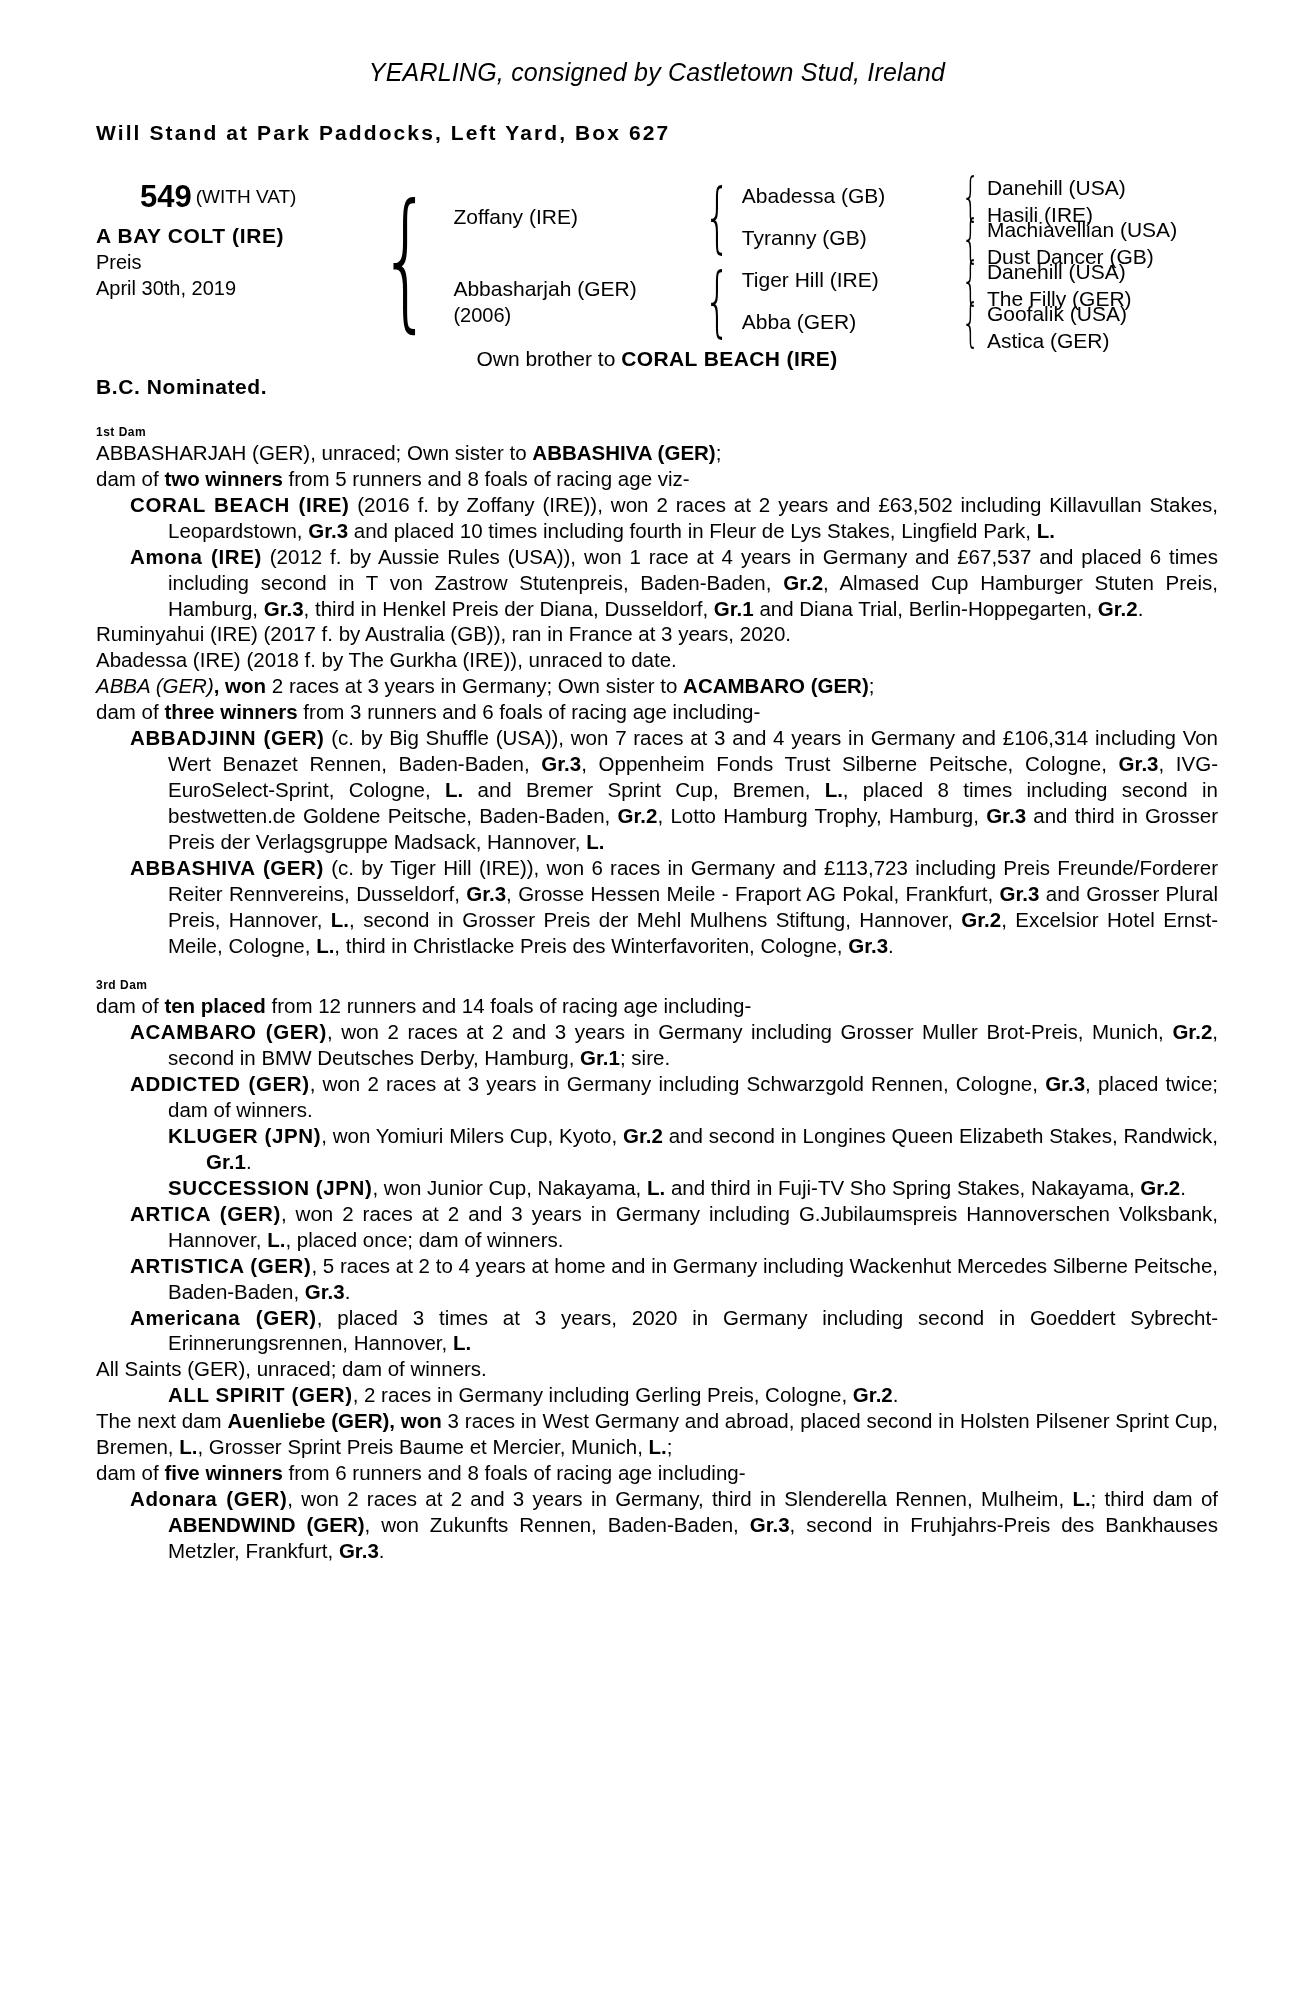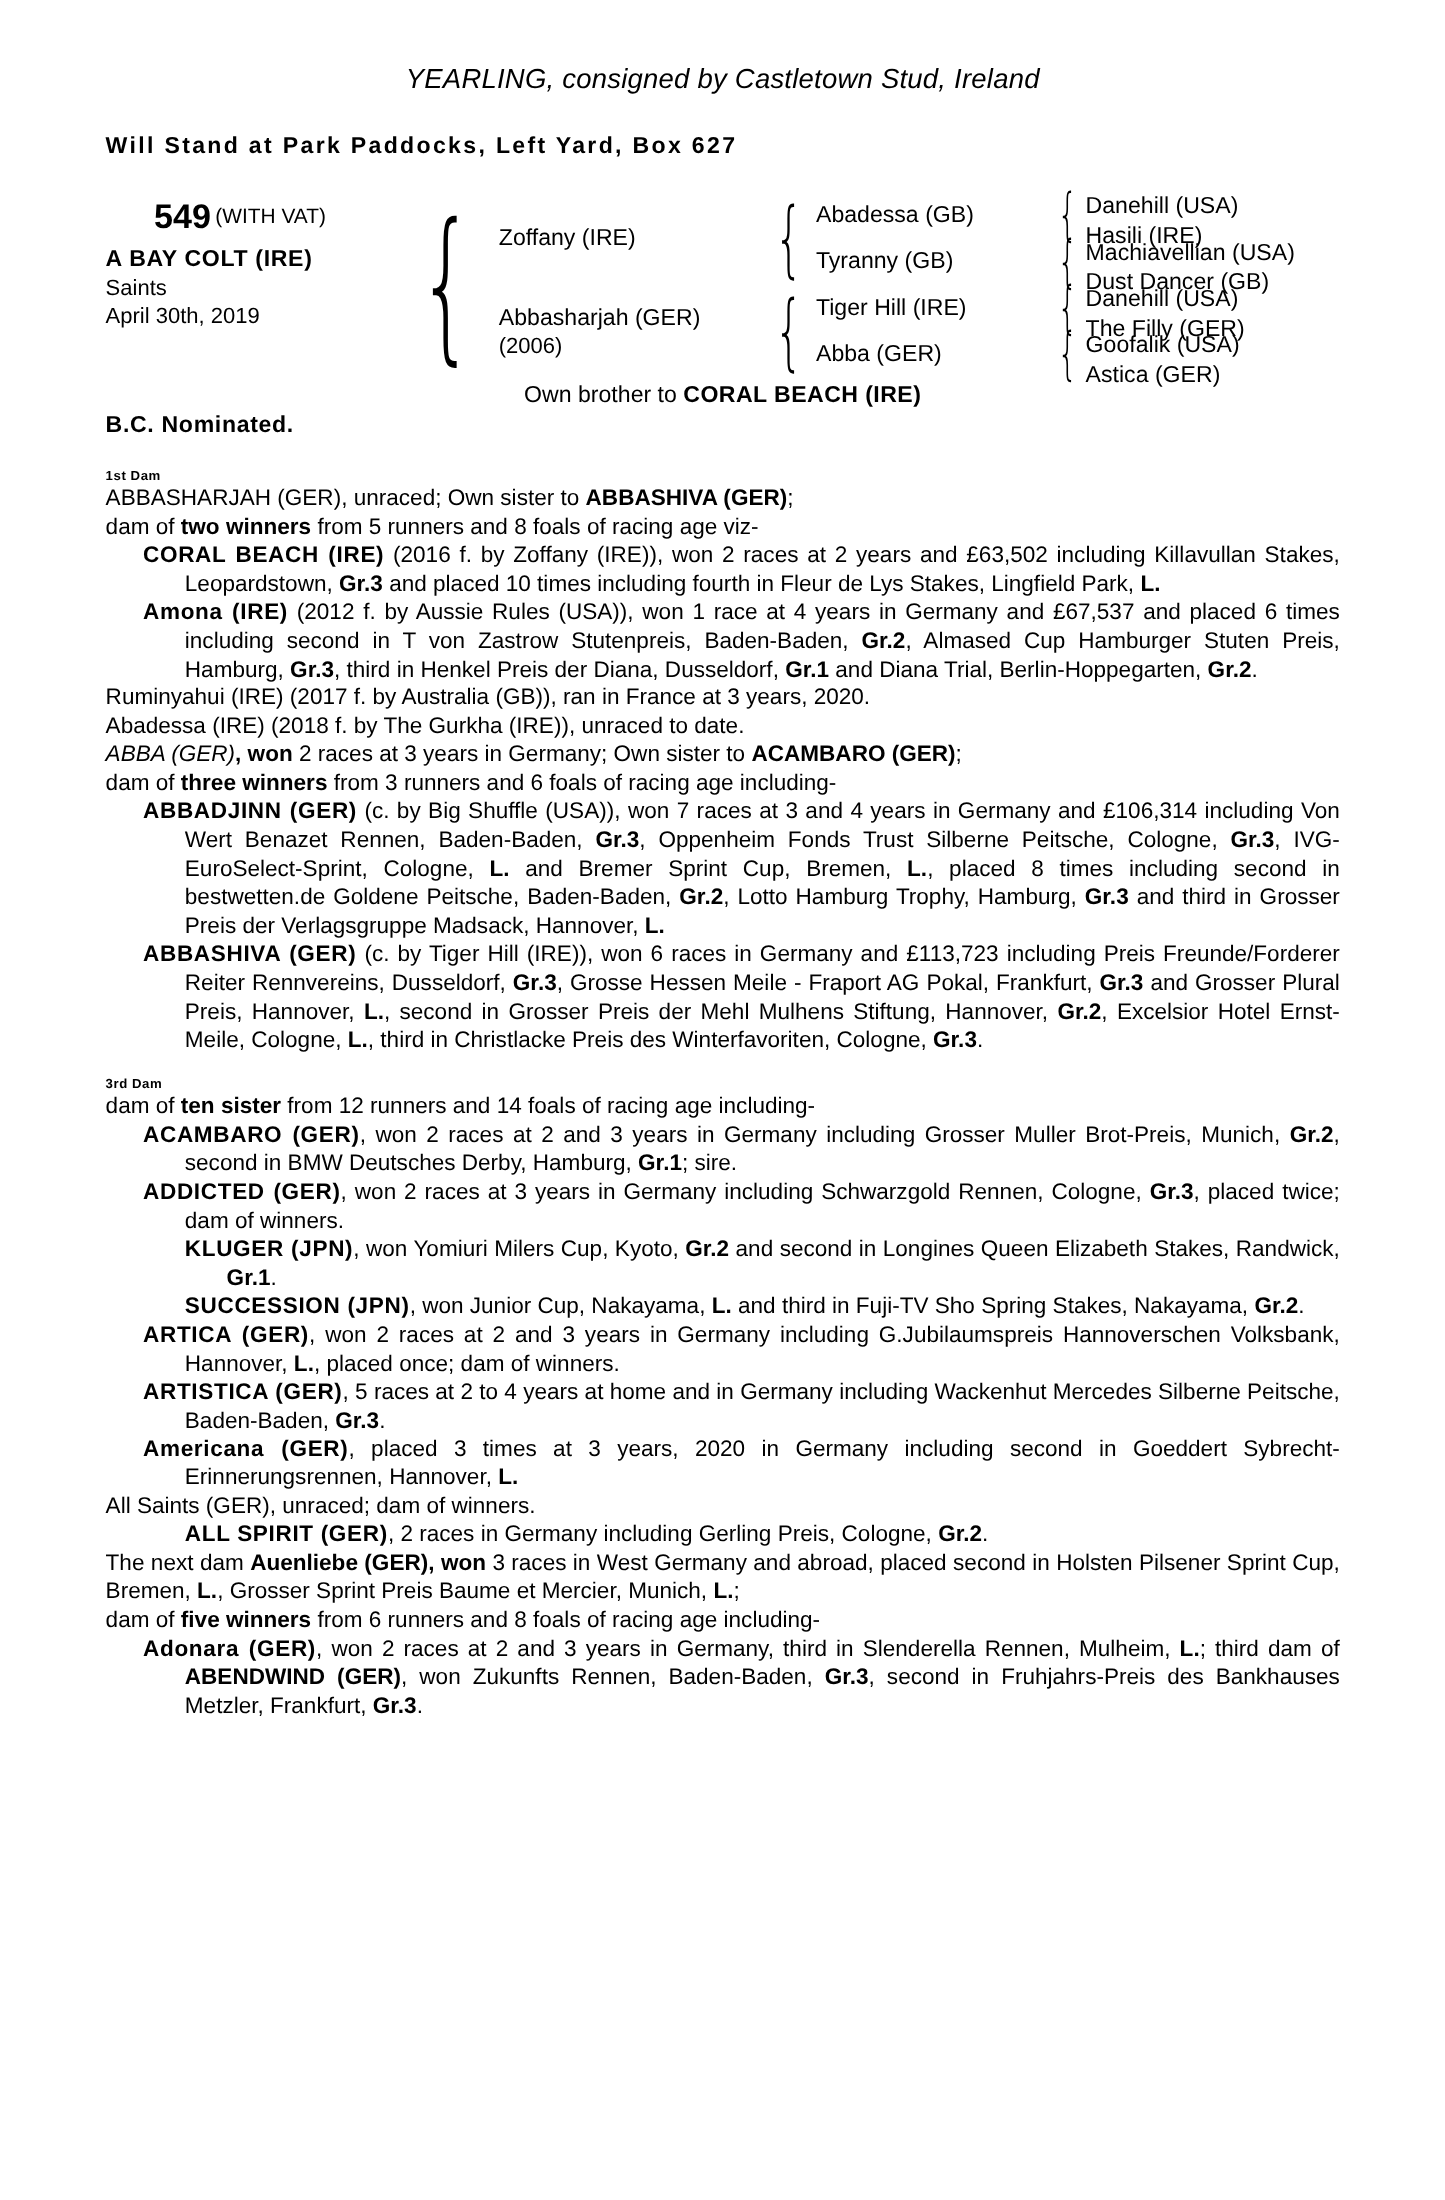--- a/index.html
+++ b/index.html
@@ -167,21 +167,21 @@
   <div class="stand-line">Will Stand at Park Paddocks, Left Yard, Box 627</div>
 
   <div class="ped">
 
     <div class="ped-left">
       <div>
         <span class="lotno">549</span><span class="withvat">(WITH VAT)</span>
       </div>
       <div class="colt">A BAY COLT (IRE)</div>
       <div class="foaled">
-        <div>Saints</div>
+        <div>Preis</div>
         <div>April 30th, 2019</div>
       </div>
     </div>
 
     <div class="brace-col" style="height:168px;">
       <span class="brace big-brace">{</span>
     </div>
 
     <div class="gen1 col-stack" style="height:168px;">
       <div class="slot" style="height:84px;">
@@ -271,21 +271,21 @@
   <p class="t i1"><span>Ruminyahui (IRE)</span><span> (2017 f. by Australia (GB)), ran in France at 3 years, 2020.</span></p>
   <p class="t i1"><span>Abadessa (IRE)</span><span> (2018 f. by The Gurkha (IRE)), unraced to date.</span></p>
 
   <p class="t"><i>ABBA (GER)</i><b>, won</b><span> 2 races at 3 years in Germany; Own sister to </span><b>ACAMBARO (GER)</b><span>;</span></p>
   <p class="t"><span>dam of </span><b>three winners</b><span> from 3 runners and 6 foals of racing age including-</span></p>
 
   <p class="t e1"><b class="sp">ABBADJINN  (GER)</b><span> (c. by Big Shuffle (USA)), won 7 races at 3 and 4 years in Germany and £106,314 including Von Wert Benazet Rennen, Baden-Baden, <b>Gr.3</b>, Oppenheim Fonds Trust Silberne Peitsche, Cologne, <b>Gr.3</b>, IVG-EuroSelect-Sprint, Cologne, <b>L.</b> and Bremer Sprint Cup, Bremen, <b>L.</b>, placed 8 times including second in bestwetten.de Goldene Peitsche, Baden-Baden, <b>Gr.2</b>, Lotto Hamburg Trophy, Hamburg, <b>Gr.3</b> and third in Grosser Preis der Verlagsgruppe Madsack, Hannover, <b>L.</b></span></p>
   <p class="t e1"><b class="sp">ABBASHIVA  (GER)</b><span> (c. by Tiger Hill (IRE)), won 6 races in Germany and £113,723 including Preis Freunde/Forderer Reiter Rennvereins, Dusseldorf, <b>Gr.3</b>, Grosse Hessen Meile - Fraport AG Pokal, Frankfurt, <b>Gr.3</b> and Grosser Plural Preis, Hannover, <b>L.</b>, second in Grosser Preis der Mehl Mulhens Stiftung, Hannover, <b>Gr.2</b>, Excelsior Hotel Ernst-Meile, Cologne, <b>L.</b>, third in Christlacke Preis des Winterfavoriten, Cologne, <b>Gr.3</b>.</span></p>
 
   <div class="dam-head gap">3rd Dam</div>
-  <p class="t"><span>dam of </span><b>ten sister</b><span> from 12 runners and 14 foals of racing age including-</span></p>
+  <p class="t"><span>dam of </span><b>ten placed</b><span> from 12 runners and 14 foals of racing age including-</span></p>
 
   <p class="t e1"><b class="sp">ACAMBARO  (GER)</b><span>, won 2 races at 2 and 3 years in Germany including Grosser Muller Brot-Preis, Munich, <b>Gr.2</b>, second in BMW Deutsches Derby, Hamburg, <b>Gr.1</b>; sire.</span></p>
   <p class="t e1"><b class="sp">ADDICTED  (GER)</b><span>, won 2 races at 3 years in Germany including Schwarzgold Rennen, Cologne, <b>Gr.3</b>, placed twice; dam of winners.</span></p>
   <p class="t e2"><b class="sp">KLUGER (JPN)</b><span>, won Yomiuri Milers Cup, Kyoto, <b>Gr.2</b> and second in Longines Queen Elizabeth Stakes, Randwick, <b>Gr.1</b>.</span></p>
   <p class="t e2"><b class="sp">SUCCESSION (JPN)</b><span>, won Junior Cup, Nakayama, <b>L.</b> and third in Fuji-TV Sho Spring Stakes, Nakayama, <b>Gr.2</b>.</span></p>
   <p class="t e1"><b class="sp">ARTICA  (GER)</b><span>, won 2 races at 2 and 3 years in Germany including G.Jubilaumspreis Hannoverschen Volksbank, Hannover, <b>L.</b>, placed once; dam of winners.</span></p>
   <p class="t e1"><b class="sp">ARTISTICA  (GER)</b><span>, 5 races at 2 to 4 years at home and in Germany including Wackenhut Mercedes Silberne Peitsche, Baden-Baden, <b>Gr.3</b>.</span></p>
   <p class="t e1"><b class="sp">Americana  (GER)</b><span>, placed 3 times at 3 years, 2020 in Germany including second in Goeddert Sybrecht-Erinnerungsrennen, Hannover, <b>L.</b></span></p>
   <p class="t i1"><span>All Saints (GER)</span><span>, unraced; dam of winners.</span></p>
   <p class="t e2"><b class="sp">ALL SPIRIT (GER)</b><span>, 2 races in Germany including Gerling Preis, Cologne, <b>Gr.2</b>.</span></p>

